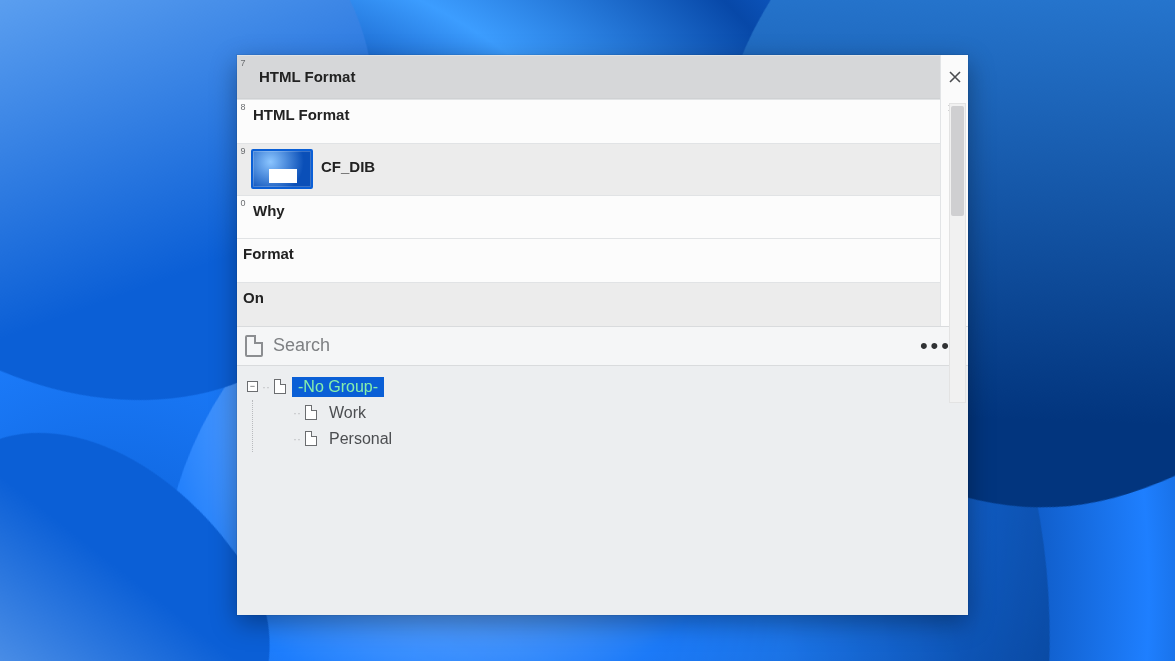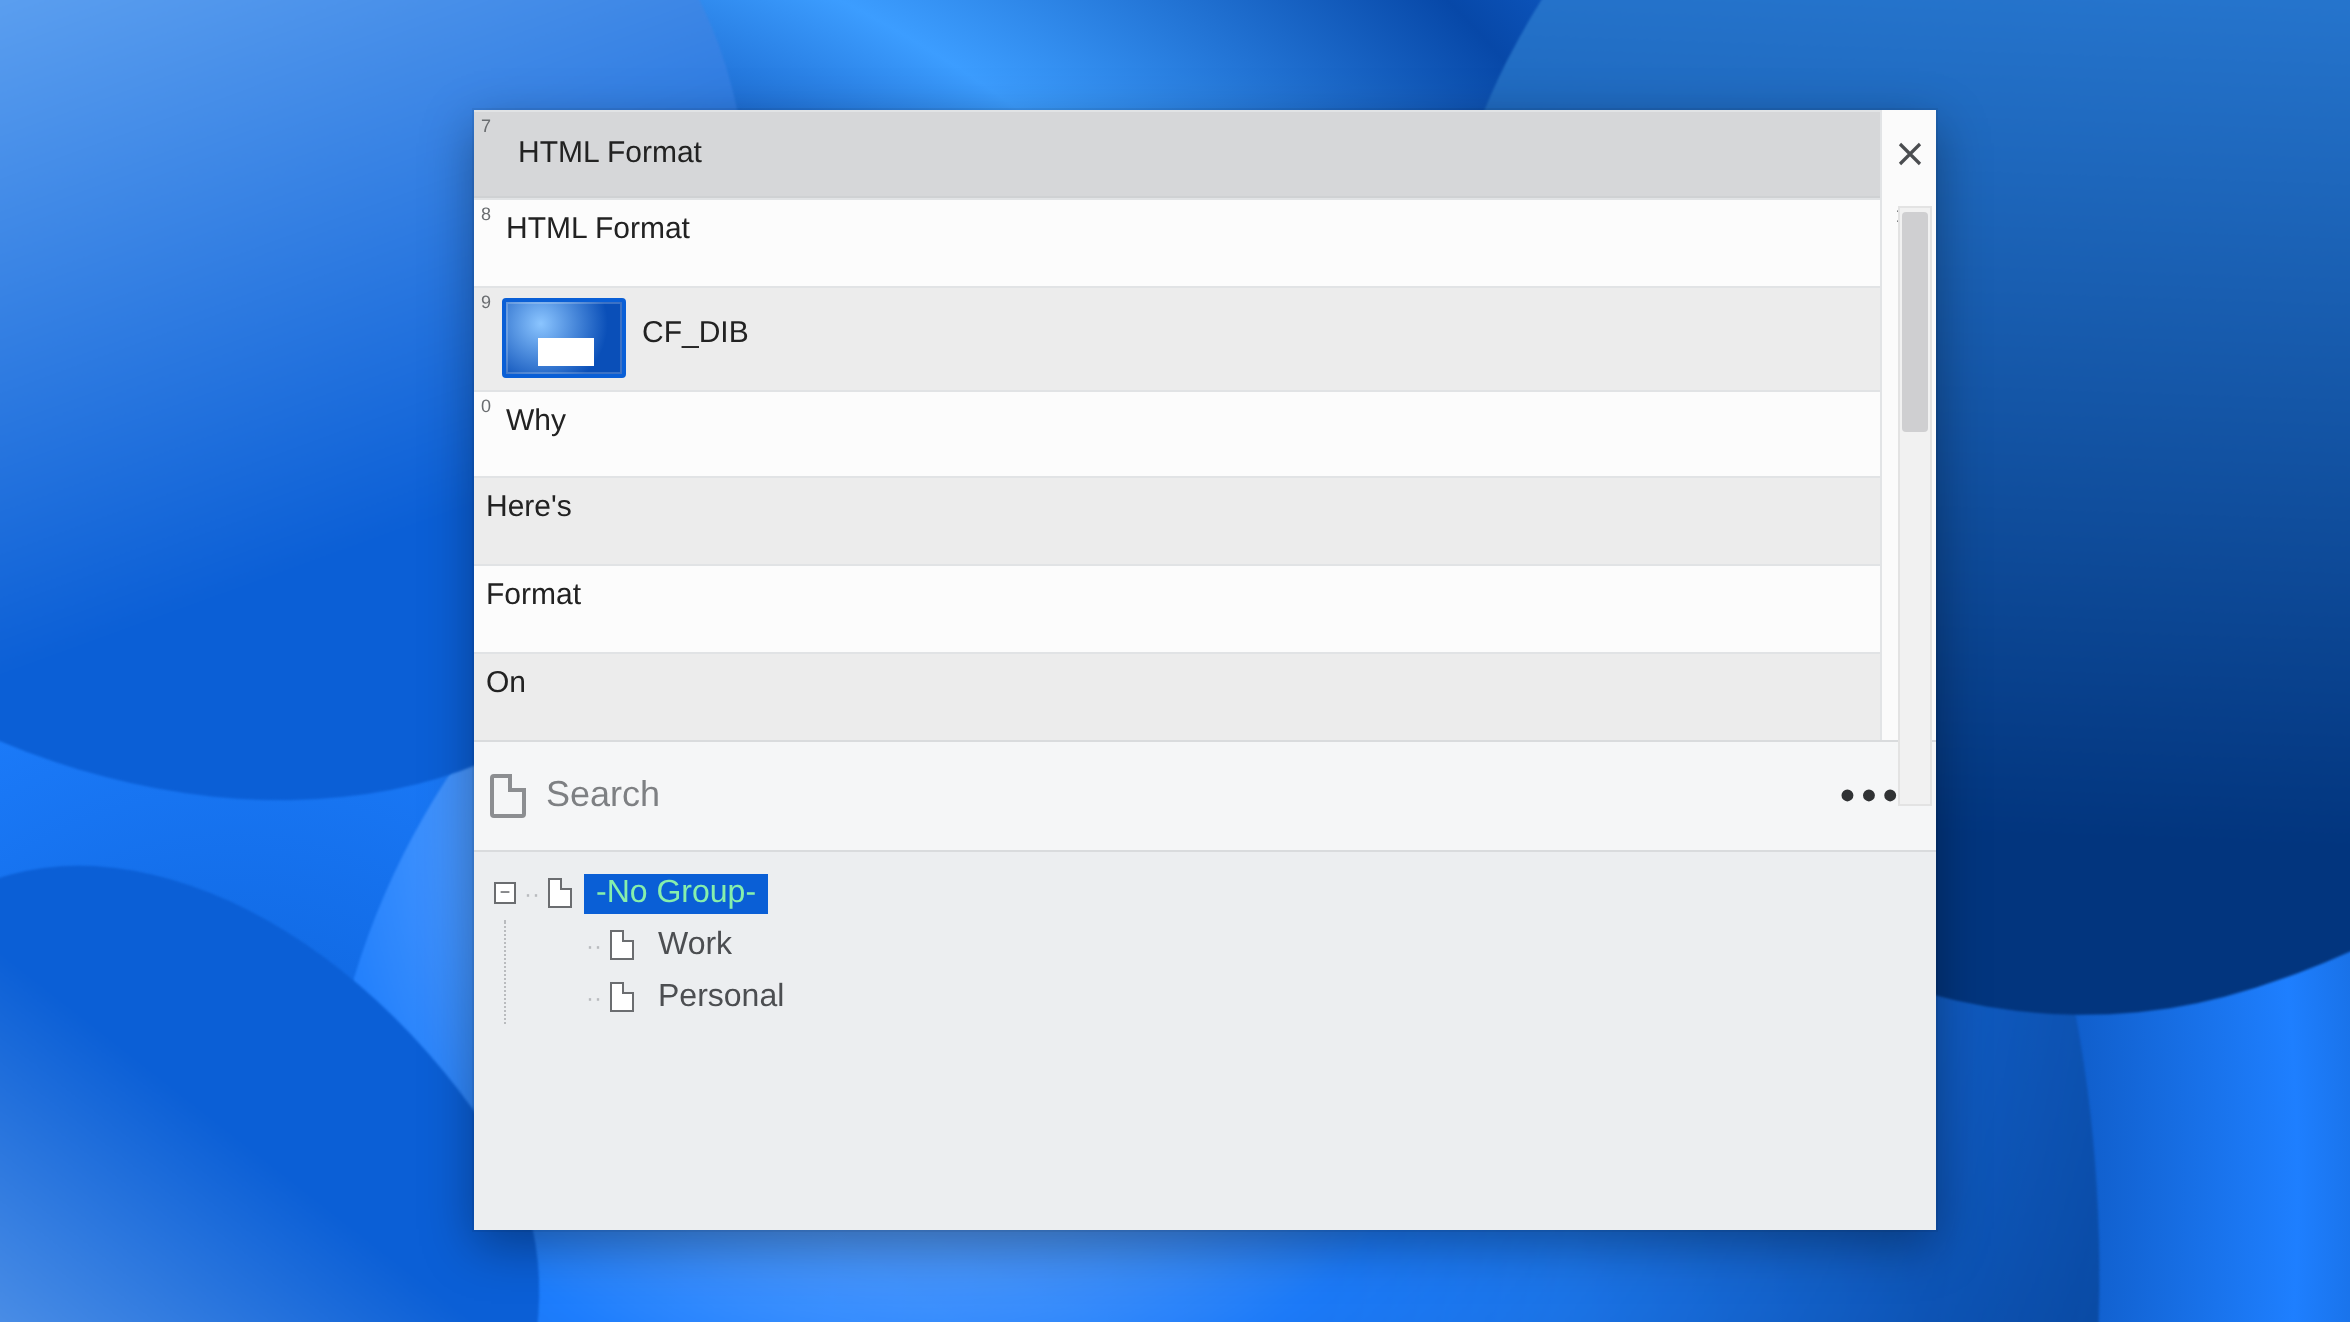--- a/index.html
+++ b/index.html
@@ -23,40 +23,40 @@
 
   
   .clips { position:relative; flex:0 0 auto; }
   .gutter { position:absolute; left:0; top:0; bottom:0; width:10px; background:#c8cacc; }
   .clip-row { position:relative; padding-left:14px; border-top:1px solid #e1e3e5; font-size:15px; color:#222; display:flex; align-items:flex-start; }
   .clip-row:first-child { border-top:none; }
   .row-a { background:#ececec; }
   .row-b { background:#fcfcfc; }
   .row-header { height:44px; background:#d6d7d9; align-items:center; border-bottom:1px solid #cfd1d3;}
   .num { position:absolute; left:2px; top:2px; font-size:9px; color:#6a6d70; width:8px; text-align:center; }
-  .clip-text { padding:6px 8px 18px 2px; line-height:1.25; }
+  .clip-text { padding:6px 8px 18px 2px; line-height:1.25;font-weight:bold; }
   .row-header .clip-text { padding:0 8px; }
   .thumb {
     width:62px; height:40px; margin:5px 6px 5px 0; border:2px solid #0a5fd6; border-radius:2px;
     background:
       linear-gradient(#fff,#fff) 16px 18px / 28px 14px no-repeat,
       radial-gradient(circle at 30% 30%,#8bc5ff,#0a4fb8 70%);
     box-shadow:inset 0 0 0 1px #fff3;
   }
 
   
   .side-col { position:absolute; right:0; top:0; width:28px; display:flex; flex-direction:column; align-items:center; gap:12px; padding-top:12px; }
   .side-btn { width:20px; height:20px; display:flex; align-items:center; justify-content:center; color:#4b4d50; cursor:pointer; }
   .vlabel { writing-mode: vertical-rl; transform: rotate(0deg); color:#8f9194; letter-spacing:2px; font-size:16px; margin-top:20px; user-select:none;}
   .brand-strip { background:#fbfbfb; border-left:1px solid #e2e4e6;}
   .scroll-track { position:absolute; right:2px; top:48px; width:17px; height:300px; background:#f1f1f1; border:1px solid #e3e3e3;}
   .scroll-thumb { position:absolute; left:1px; right:1px; top:2px; height:110px; background:#cfcfd1; border-radius:2px;}
 
   
-  .search-bar { display:flex; align-items:center; background:#f5f6f7; border-top:1px solid #d9dbdd; border-bottom:1px solid #d9dbdd; height:56px; padding:0 10px 0 8px; }
+  .search-bar { display:flex; align-items:center; background:#f5f6f7; border-top:1px solid #d9dbdd; border-bottom:1px solid #d9dbdd; height:40px; padding:0 10px 0 8px; }
   .doc-icon { width:18px; height:22px; border:2px solid #8c8e91; border-radius:2px; position:relative; margin-right:10px; flex:0 0 auto;}
   .doc-icon::after { content:""; position:absolute; right:-2px; top:-2px; width:7px; height:7px; background:#f5f6f7; border-left:2px solid #8c8e91; border-bottom:2px solid #8c8e91;}
   .search-input { flex:1; border:none; background:transparent; font-size:18px; color:#333; outline:none; }
   .search-input::placeholder { color:#7e8083; }
   .more-btn { font-size:22px; letter-spacing:3px; color:#303234; padding:0 6px; cursor:pointer; line-height:1; }
 
   
   .tree-panel { flex:1; background:#eceef0; padding:8px 10px; font-size:16px; color:#4c4e51; overflow:auto;}
   .tree-row { display:flex; align-items:center; height:26px; }
   .twist { width:11px; height:11px; border:1px solid #6b6d70; font-size:9px; line-height:9px; text-align:center; margin-right:4px; color:#4c4e51; background:#fff; cursor:pointer; }
@@ -96,23 +96,20 @@
       <span class="num">9</span>
       <div class="thumb"></div>
       <span class="clip-text" style="padding-top:14px">CF_DIB</span>
     </div>
 
     <div class="clip-row row-b">
       <span class="num">0</span>
       <span class="clip-text">Why</span>
     </div>
 
-    <div class="clip-row row-a" style="padding-left:4px">
-      <span class="clip-text">Here's</span>
-    </div>
 
     <div class="clip-row row-b" style="padding-left:4px">
       <span class="clip-text">Format</span>
     </div>
 
     <div class="clip-row row-a" style="padding-left:4px">
       <span class="clip-text">On</span>
     </div>
 
     <div class="side-col brand-strip" style="height:100%;">

